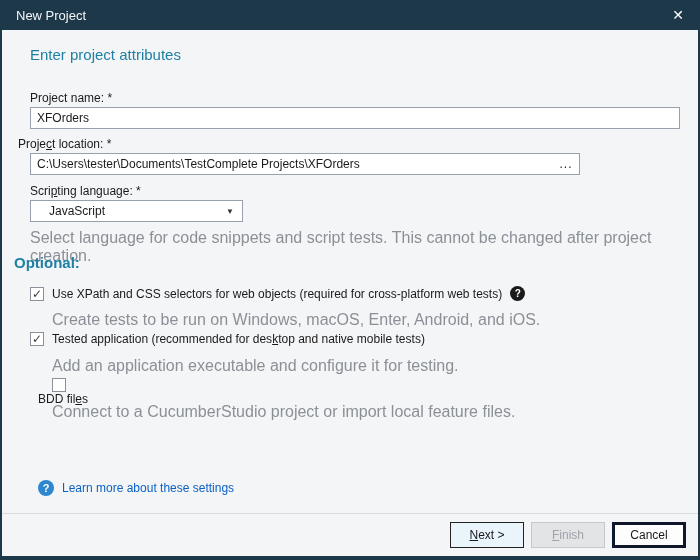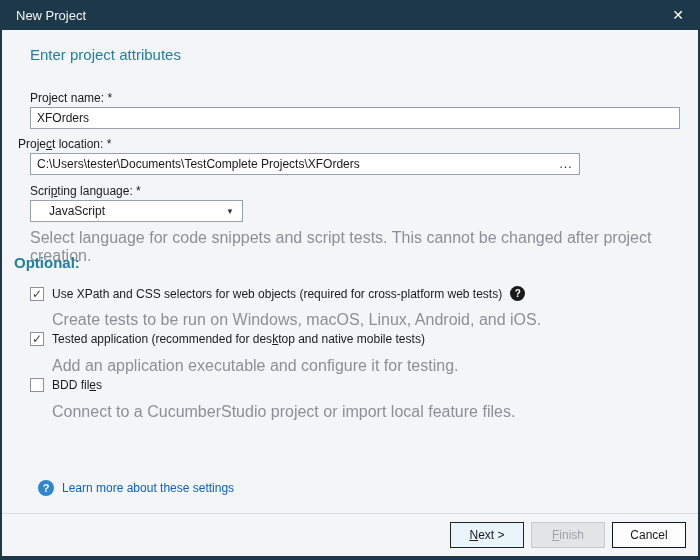--- a/index.html
+++ b/index.html
@@ -106,21 +106,21 @@
   .separator { position: absolute; left: 0; right: 0; height: 1px; background: #d9dbdd; }
   .btn {
     position: absolute; height: 26px; width: 74px;
     font-family: "Liberation Sans", sans-serif;
     font-size: 12px;
     display: flex; align-items: center; justify-content: center;
     cursor: pointer;
   }
   .btn-next { background: #e9f4fb; border: 1px solid #222; color: #1a1a1a; }
   .btn-finish { background: #e2e4e6; border: 1px solid #c6c9cd; color: #9fa4aa; cursor: default; }
-  .btn-cancel { background: #fdfdfd; border: 1px solid #0f172a; color: #1a1a1a; }
+  .btn-cancel { background: #fdfdfd; border: 3px solid #0f172a; color: #1a1a1a; }
   u { text-decoration: underline; }
 </style>
 </head>
 <body>
 
 <div class="window">
 
   <div class="titlebar">
     <span class="title">New Project</span>
     <span class="close-btn">✕</span>
@@ -146,29 +146,29 @@
     </div>
     <div class="help-text abs" style="left:28px; top:199px;">Select language for code snippets and script tests. This cannot be changed after project creation.</div>
 
     <h1 class="section abs" style="left:12px; top:224px;font-weight:bold;">Optional:</h1>
 
     <div class="cb-row" style="top:256px;">
       <span class="cb">✓</span>
       <span class="cb-label">Use XPath and CSS selectors for web objects (required for cross-platform web tests)</span>
       <span class="info-icon">?</span>
     </div>
-    <div class="help-text abs" style="left:50px; top:281px;">Create tests to be run on Windows, macOS, Linux, Android, and iOS.</div>
+    <div class="help-text abs" style="left:50px; top:281px;">Create tests to be run on Windows, macOS, Enter, Android, and iOS.</div>
 
     <div class="cb-row" style="top:302px;">
       <span class="cb">✓</span>
       <span class="cb-label">Tested application (recommended for des<u>k</u>top and native mobile tests)</span>
     </div>
     <div class="help-text abs" style="left:50px; top:327px;">Add an application executable and configure it for testing.</div>
 
-    <div class="cb-row" style="top:348px;">
+    <div class="cb-row" style="top:348px;flex-direction:column;">
       <span class="cb"></span>
       <span class="cb-label">BDD fil<u>e</u>s</span>
     </div>
     <div class="help-text abs" style="left:50px; top:373px;">Connect to a CucumberStudio project or import local feature files.</div>
 
     <div class="learn-row" style="top:450px;">
       <span class="help-circle">?</span>
       <a class="learn-link">Learn more about these settings</a>
     </div>
 

